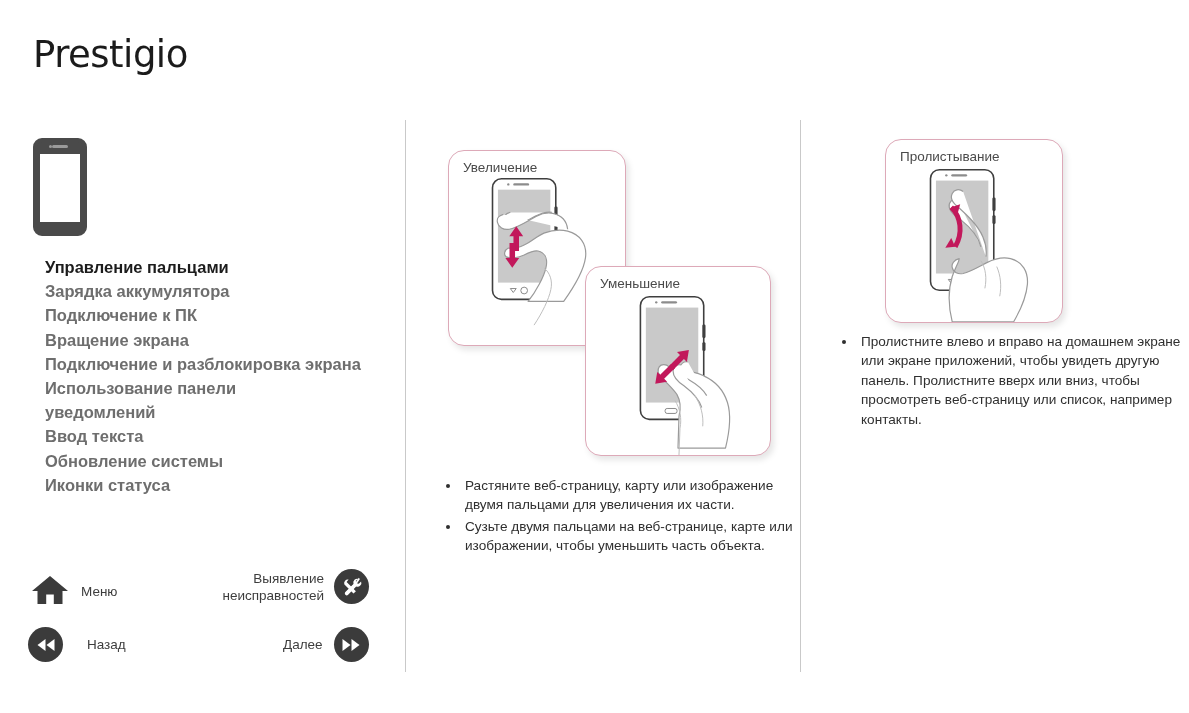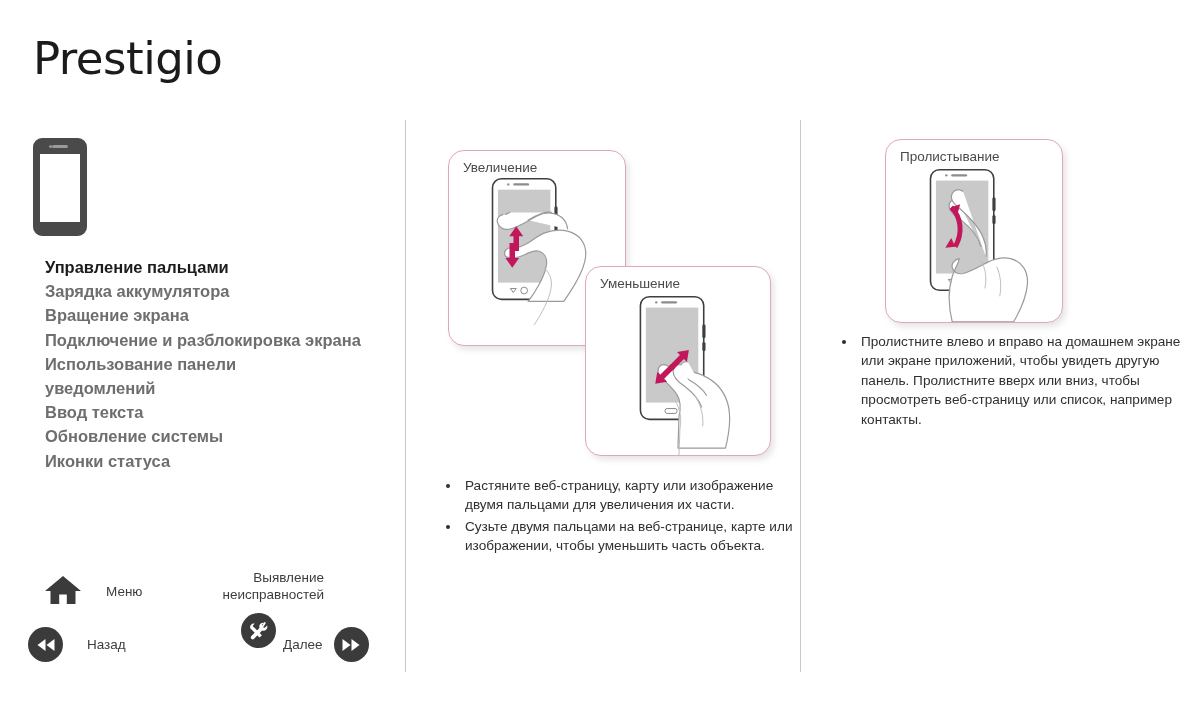--- a/index.html
+++ b/index.html
@@ -14,21 +14,21 @@
     font-family: "Liberation Sans", sans-serif;
     overflow: hidden;
   }
 
   
   .logo {
     position: absolute;
     left: 33px;
     top: 36px;
     font-family: "DejaVu Sans", sans-serif;
-    font-size: 45px;
+    font-size: 37px;
     font-weight: 400;
     letter-spacing: -0.5px;
     color: #1b1b1b;
     line-height: 1;
   }
 
   
   .divider {
     position: absolute;
     top: 120px;
@@ -122,23 +122,23 @@
   .circ {
     width: 35px;
     height: 35px;
     border-radius: 50%;
     background: #3b3b3b;
     display: flex;
     align-items: center;
     justify-content: center;
     flex: none;
   }
-  #btn-menu    { left: 44px;  top: 8px;  gap: 24px; }
+  #btn-menu    { left: 31px;  top: 8px;  gap: 12px; }
   #btn-back    { left: 28px;  top: 62px; gap: 24px; }
-  #btn-trouble { left: 192px; top: 4px;  gap: 10px; flex-direction: column; }
+  #btn-trouble { left: 192px; top: 4px;  gap: 10px; }
   #btn-next    { left: 283px; top: 62px; gap: 11px; }
   #btn-trouble .lbl {
     text-align: right;
     line-height: 17px;
     width: 132px;
   }
 
   
   .col-mid {
     position: absolute;
@@ -224,20 +224,21 @@
 
   <div class="phone-thumb">
     <div class="screen"></div>
     <div class="cam"></div>
     <div class="speaker"></div>
   </div>
 
   <div class="nav-list">
     <div class="nav-item active">Управление пальцами</div>
     <div class="nav-item">Зарядка аккумулятора</div>
+    <div class="nav-item">Подключение к ПК</div>
     <div class="nav-item">Вращение экрана</div>
     <div class="nav-item">Подключение и разблокировка экрана</div>
     <div class="nav-item">Использование панели</div>
     <div class="nav-item">уведомлений</div>
     <div class="nav-item">Ввод текста</div>
     <div class="nav-item">Обновление системы</div>
     <div class="nav-item">Иконки статуса</div>
   </div>
 
   <div class="bottom-nav">

